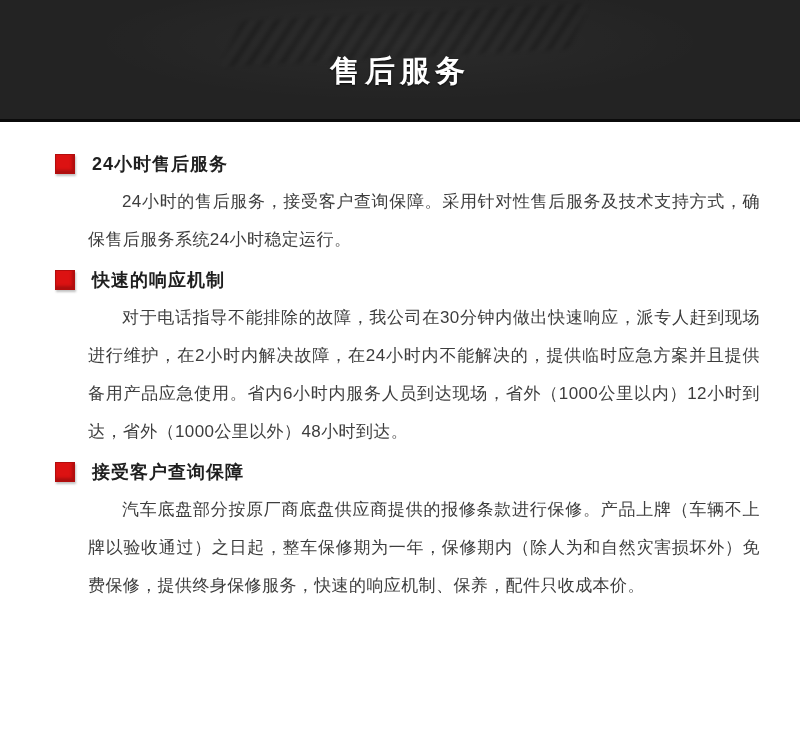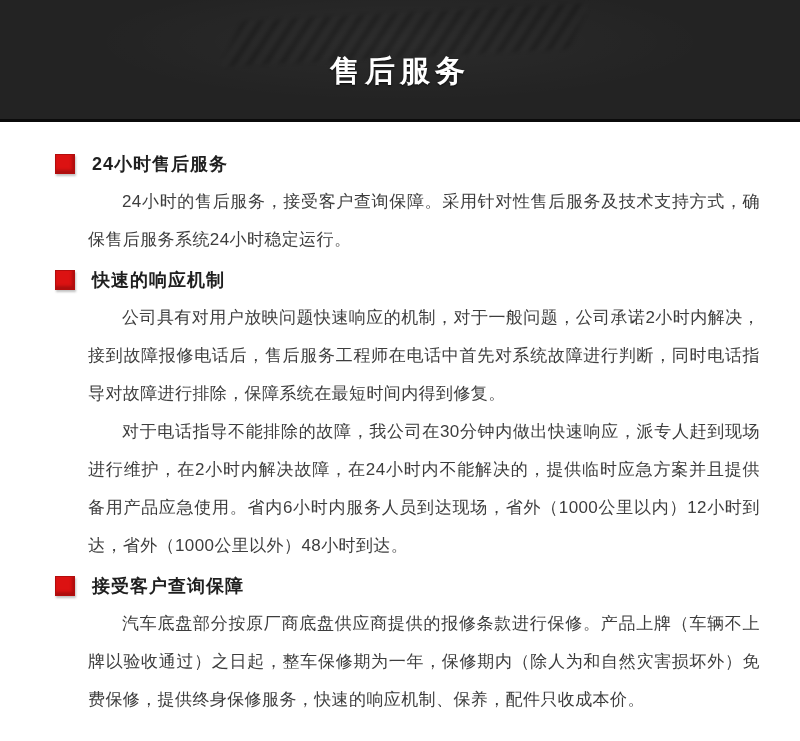--- a/index.html
+++ b/index.html
@@ -112,21 +112,20 @@
       </div>
       <p class="sec-para">24小时的售后服务，接受客户查询保障。采用针对性售后服务及技术支持方式，确保售后服务系统24小时稳定运行。</p>
     </section>
 
 
     <section class="sec">
       <div class="sec-head">
         <span class="bullet"></span>
         <h2 class="sec-title">快速的响应机制</h2>
       </div>
-      <p class="sec-para">公司具有对用户放映问题快速响应的机制，对于一般问题，公司承诺2小时内解决，接到故障报修电话后，售后服务工程师在电话中首先对系统故障进行判断，同时电话指导对故障进行排除，保障系统在最短时间内得到修复。</p>
       <p class="sec-para">对于电话指导不能排除的故障，我公司在30分钟内做出快速响应，派专人赶到现场进行维护，在2小时内解决故障，在24小时内不能解决的，提供临时应急方案并且提供备用产品应急使用。省内6小时内服务人员到达现场，省外（1000公里以内）12小时到达，省外（1000公里以外）48小时到达。</p>
     </section>
 
     <section class="sec">
       <div class="sec-head">
         <span class="bullet"></span>
         <h2 class="sec-title">接受客户查询保障</h2>
       </div>
       <p class="sec-para">汽车底盘部分按原厂商底盘供应商提供的报修条款进行保修。产品上牌（车辆不上牌以验收通过）之日起，整车保修期为一年，保修期内（除人为和自然灾害损坏外）免费保修，提供终身保修服务，快速的响应机制、保养，配件只收成本价。</p>
     </section>

